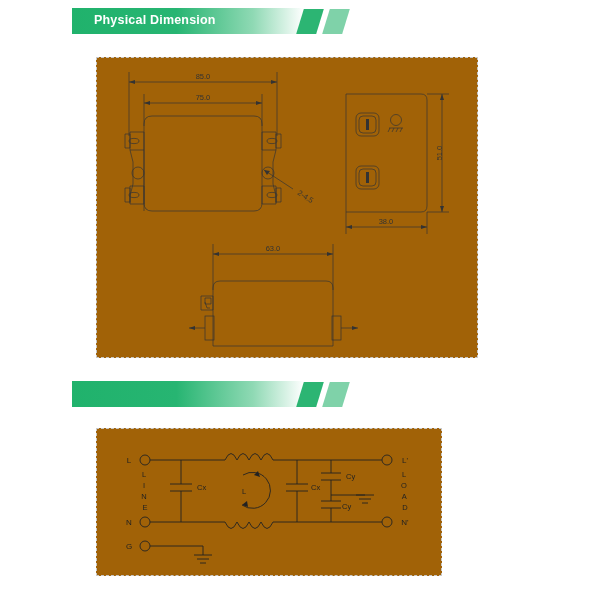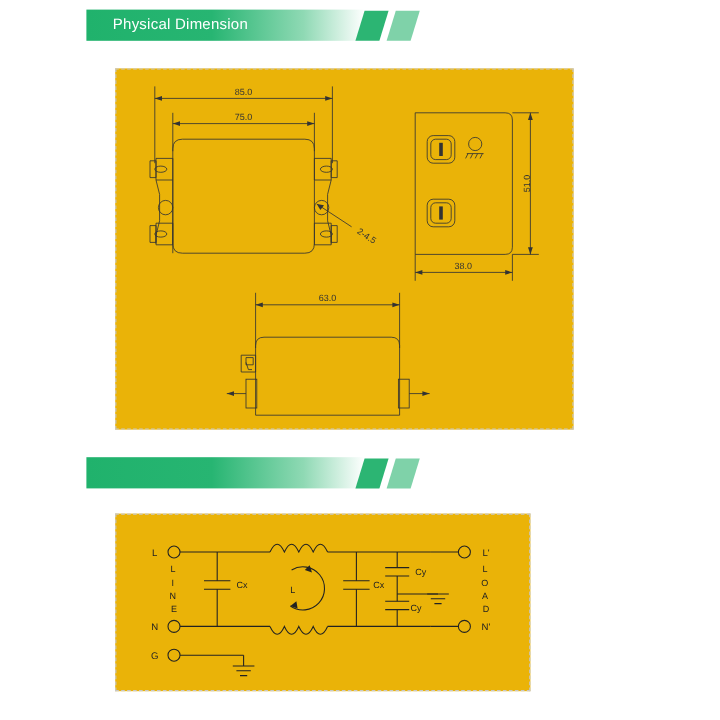--- a/index.html
+++ b/index.html
@@ -15,34 +15,34 @@
     left:72px;
     width:312px;
     height:26px;
   }
   .hdr-bar{
     position:absolute;left:0;top:0;width:232px;height:26px;
     background:linear-gradient(to right,#20b26c 0%,#27b572 45%,#8fd9b4 78%,#ffffff 100%);
   }
   .hdr-title{
     position:absolute;left:22px;top:5px;
-    font-size:12.5px;font-weight:normal;color:#ffffff;
+    font-size:12.5px;font-weight:bold;color:#ffffff;
     letter-spacing:.2px;white-space:nowrap;
   }
   .accent{
     position:absolute;top:1px;width:20px;height:25px;
     transform:skewX(-17deg);
   }
   .accent.a1{left:228px;background:#2cb573;}
   .accent.a2{left:254px;background:#7fd2a9;}
   .panel{
     position:absolute;
     border:1px dashed #c9c9c9;
     box-sizing:border-box;
-    background:#eab308;
+    background:#a16207;
   }
   #panel-dimension{left:96px;top:57px;width:382px;height:301px;}
   #panel-schematic{left:96px;top:428px;width:346px;height:148px;}
   svg{display:block;}
   .dimtext{
     font-family:"Liberation Sans", sans-serif;
     font-size:7.5px;fill:#333333;
   }
   .nodetext{
     font-family:"Liberation Sans", sans-serif;

